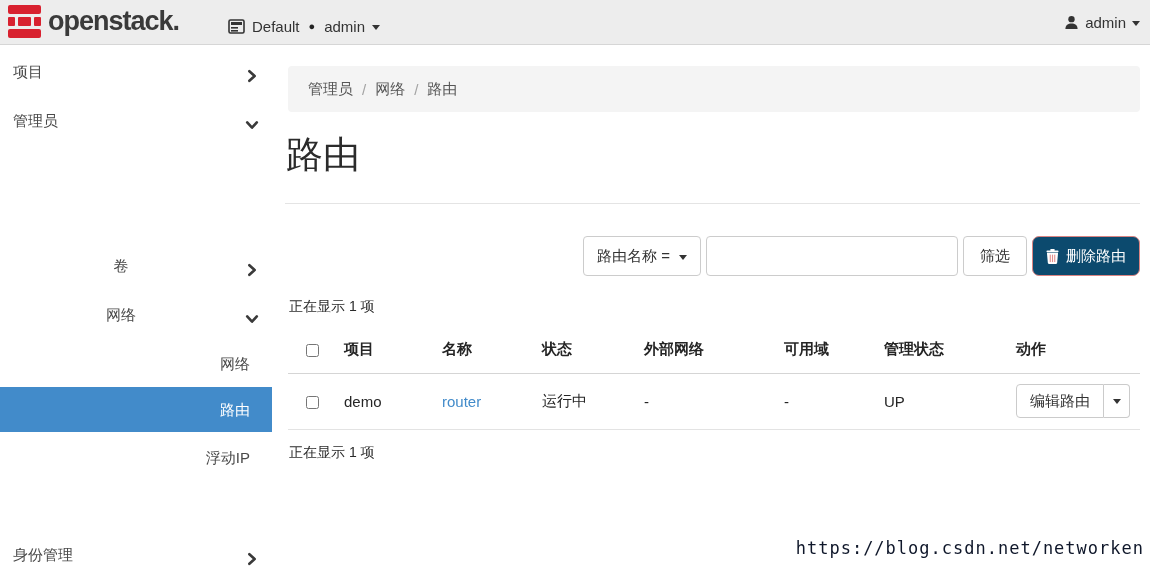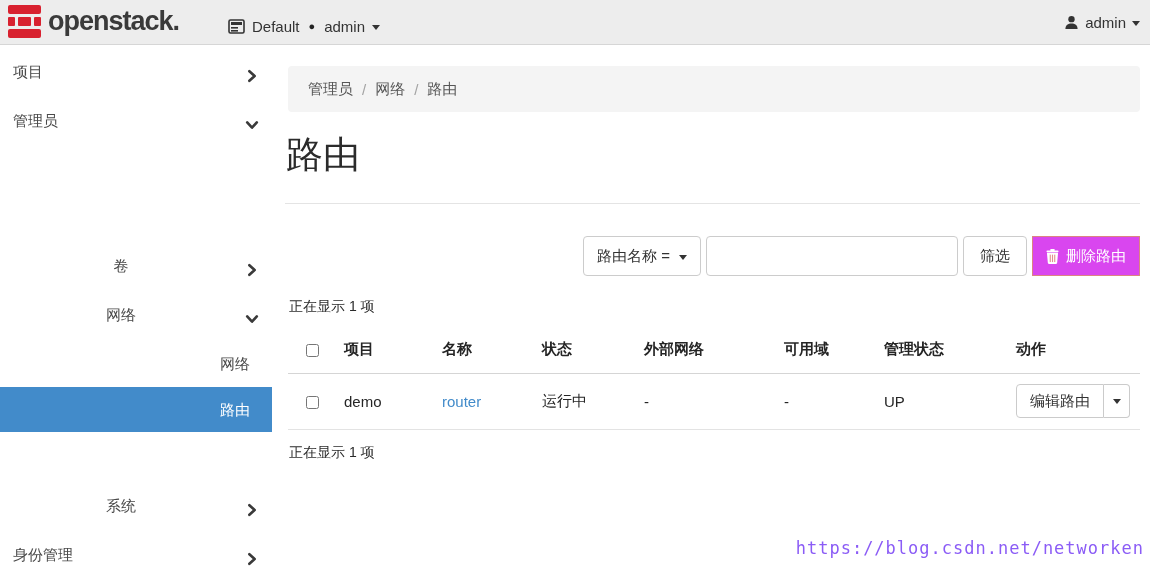--- a/index.html
+++ b/index.html
@@ -47,43 +47,43 @@
 
   .filter-bar { position:absolute; left:288px; top:236px; width:852px; height:40px;
                 display:flex; justify-content:flex-end; gap:5px; }
   .btn { height:40px; background:#fff; border:1px solid #ccc; border-radius:4px;
          font-size:15px; color:#333; display:flex; align-items:center; cursor:pointer;
          font-family:inherit; }
   .dd-btn { padding:0 13px; gap:9px; }
   .search-input { width:252px; height:40px; border:1px solid #ccc; border-radius:4px;
                   font-size:15px; padding:0 10px; font-family:inherit; }
   .filter-btn { padding:6px 16px; }
-  .danger-btn { height:40px; padding:0 13px; gap:7px; background:#d946ef; border:1px solid #db8482;
-                border-radius:0; color:#fff; font-size:15px; display:flex; align-items:center; cursor:pointer; }
+  .danger-btn { height:40px; padding:0 13px; gap:7px; background:#0c4a6e; border:1px solid #db8482;
+                border-radius:7px; color:#fff; font-size:15px; display:flex; align-items:center; cursor:pointer; }
 
   .count-top { position:absolute; left:289px; top:298px; font-size:14px; color:#2a2a2a; }
   .count-bottom { position:absolute; left:289px; top:444px; font-size:14px; color:#2a2a2a; }
 
   table.grid { position:absolute; left:288px; top:326px; width:852px; border-collapse:collapse; table-layout:fixed; }
   .grid th { text-align:left; font-size:15px; font-weight:bold; color:#252525; height:47px;
              padding-left:18px; vertical-align:middle; border-bottom:1px solid #d5d5d5; }
   .grid td { font-size:15px; color:#252525; height:56px; padding-left:18px; vertical-align:middle;
              border-bottom:1px solid #e3e3e3; }
   .grid input[type=checkbox] { width:13px; height:13px; vertical-align:middle; cursor:pointer; }
   a.row-link { color:#428bca; text-decoration:none; cursor:pointer; }
 
   .split-btn { display:inline-flex; height:34px; }
   .split-main { padding:0 13px; background:#fff; border:1px solid #cbcbcb; border-radius:4px 0 0 4px;
                 font-size:15px; color:#333; display:flex; align-items:center; cursor:pointer; font-family:inherit; }
   .split-caret { width:26px; background:#fff; border:1px solid #cbcbcb; border-left:none;
                  border-radius:0 4px 4px 0; display:flex; align-items:center; justify-content:center; cursor:pointer; }
   .split-caret .caret { margin-top:0; }
 
   .watermark { position:absolute; right:6px; top:538px; font-family:"DejaVu Sans Mono",monospace;
-               font-size:17px; color:#8b5cf6; letter-spacing:1px; }
+               font-size:17px; color:#0f172a; letter-spacing:1px; }
 </style>
 </head>
 <body>
 
 <div id="stage">
 
   <div class="topbar">
     <div class="brand">
       <span class="logo">
         <i class="bar"></i>
@@ -146,25 +146,22 @@
       <span class="chev down"><svg width="14" height="14" viewBox="0 0 16 16">
             <path d="M5 2.5 L11 8 L5 13.5" stroke="#3a3a3a" stroke-width="3" fill="none" stroke-linecap="round" stroke-linejoin="round"></path>
           </svg></span>
     </div>
     <div class="s-item lvl3" style="top:304px">
       <span>网络</span>
     </div>
     <div class="s-item lvl3 sel" style="top:341px">
       <span>路由</span>
     </div>
-    <div class="s-item lvl2" style="top:446px">
-      <span>系统</span>
-      <span class="chev"><svg width="14" height="14" viewBox="0 0 16 16">
-            <path d="M5 2.5 L11 8 L5 13.5" stroke="#3a3a3a" stroke-width="3" fill="none" stroke-linecap="round" stroke-linejoin="round"></path>
-          </svg></span>
+    <div class="s-item lvl3" style="top:398px">
+      <span>浮动IP</span>
     </div>
     <div class="s-item lvl1" style="top:495px">
       <span>身份管理</span>
       <span class="chev"><svg width="14" height="14" viewBox="0 0 16 16">
             <path d="M5 2.5 L11 8 L5 13.5" stroke="#3a3a3a" stroke-width="3" fill="none" stroke-linecap="round" stroke-linejoin="round"></path>
           </svg></span>
     </div>
   </div>
 
   <div class="breadcrumb">

